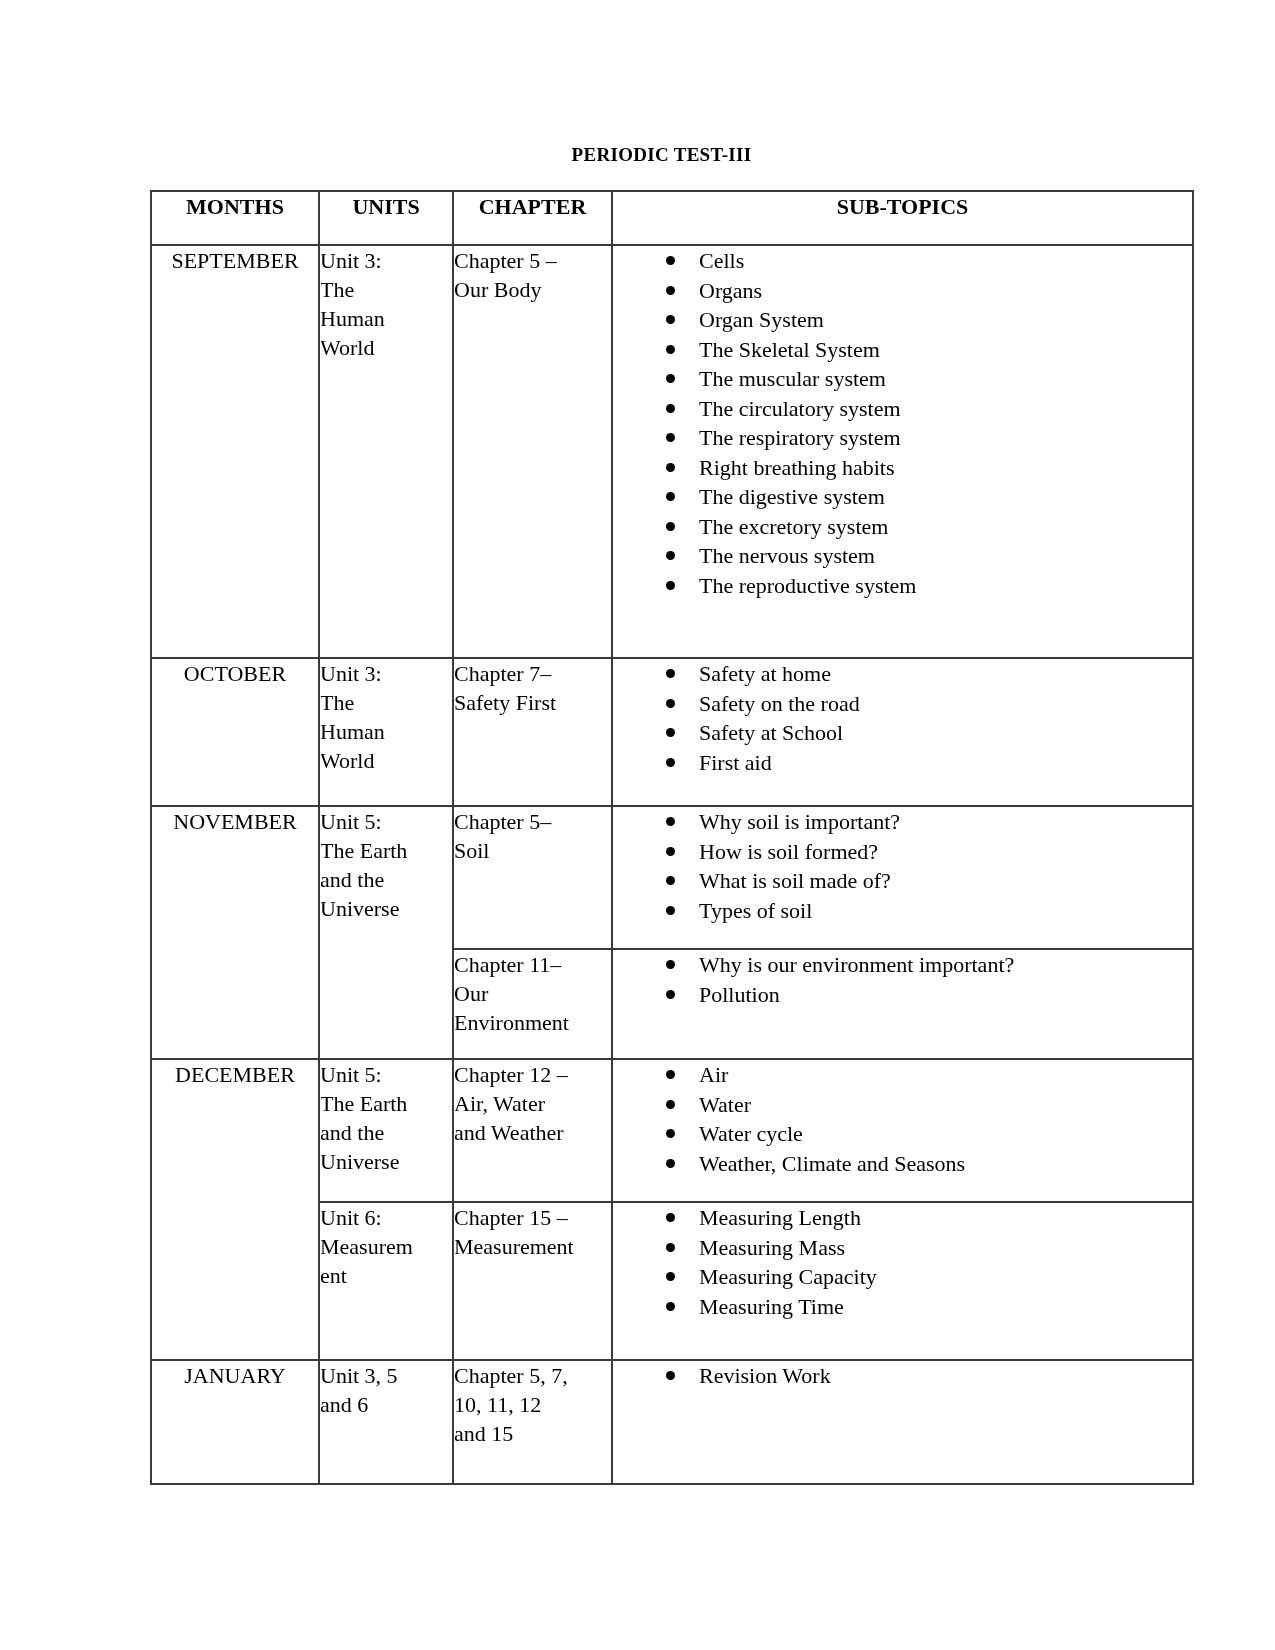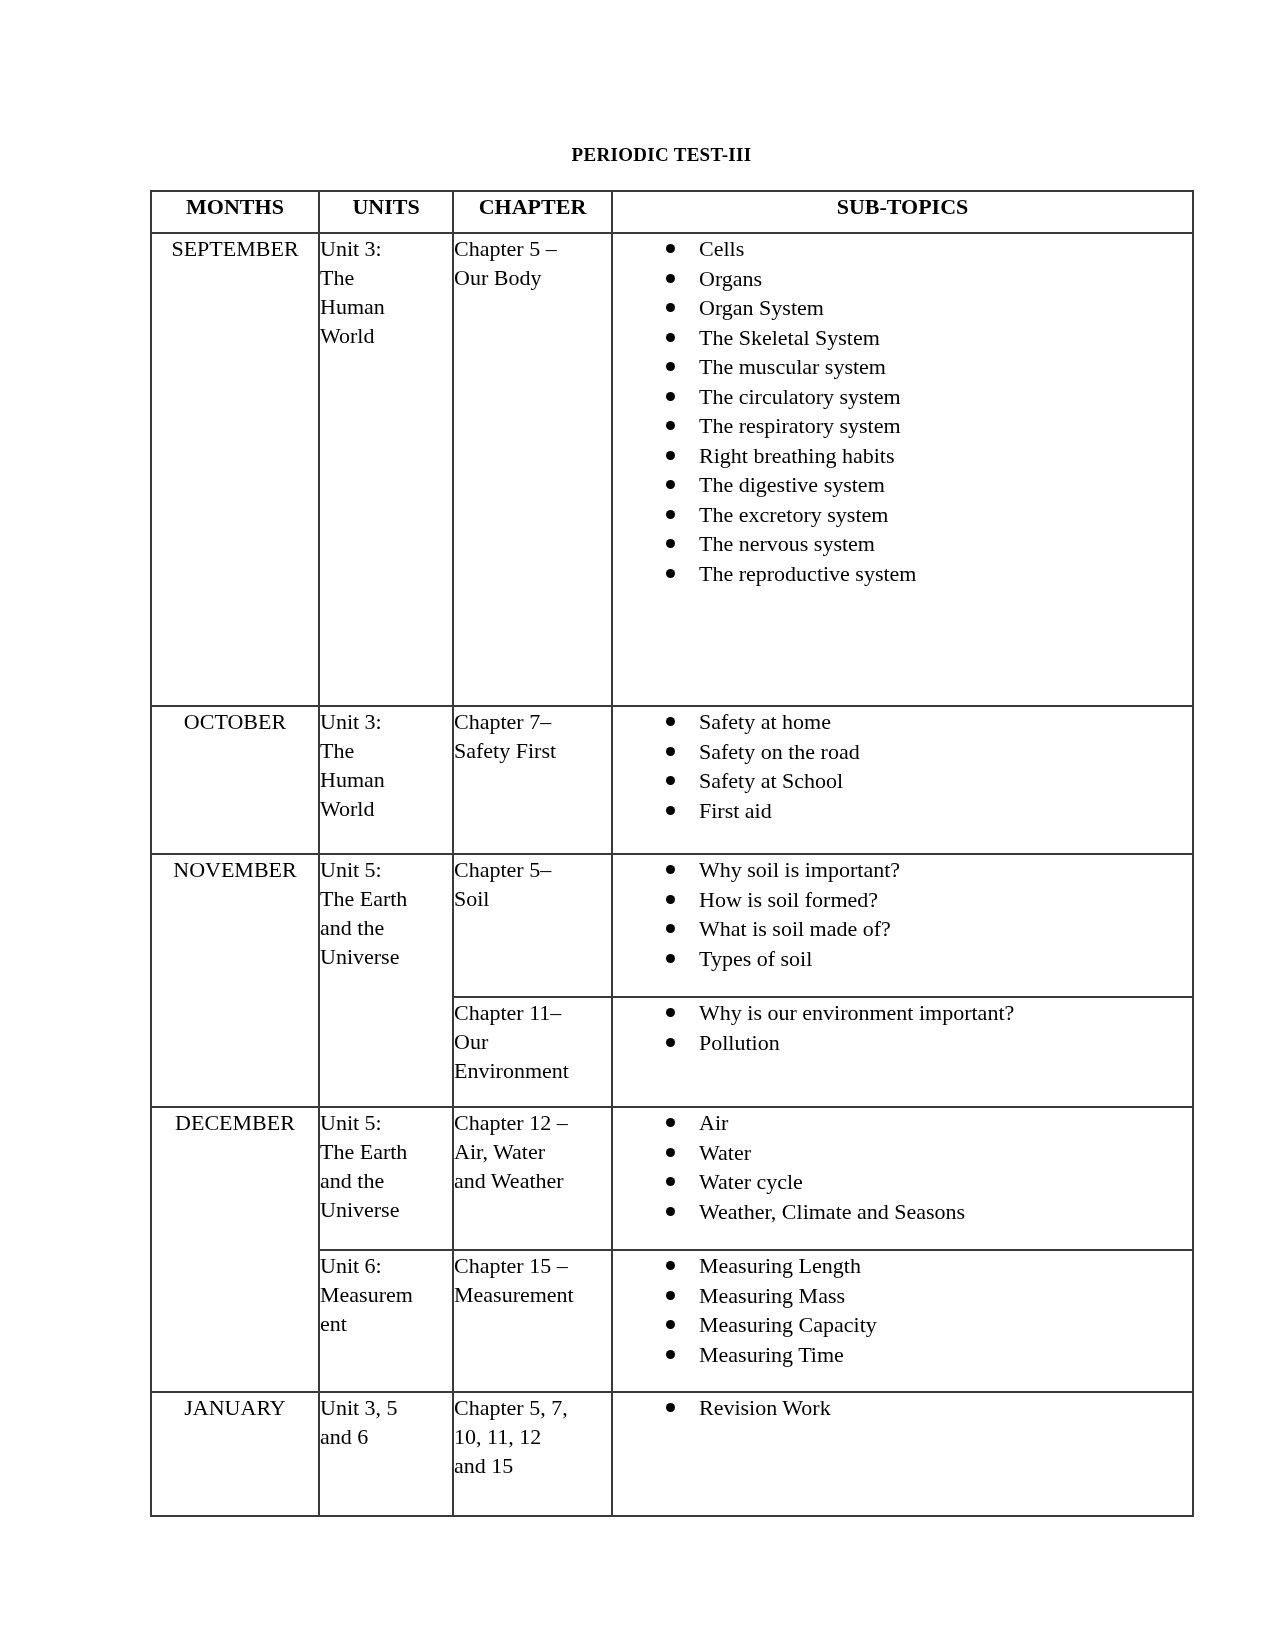--- a/index.html
+++ b/index.html
@@ -19,21 +19,21 @@
   table.syllabus th, table.syllabus td {
     border:2px solid #3a3a3a;
     vertical-align:top; padding:0; overflow:hidden;
     font-size:22px; line-height:29px;
   }
   th.hdr {
     font-weight:bold; font-size:23px; text-align:center; vertical-align:middle;
     line-height:24px;
   }
   td.month { text-align:center; padding-top:5px; }
-  td.unit, td.chap { padding:4px 6px 0 11px; white-space:pre-line; }
+  td.unit, td.chap { padding:4px 6px 0 11px; white-space:pre-line;border-radius:11px; }
   td.subs { padding-top:6px; }
   .li { position:relative; padding-left:86px; padding-right:8px; line-height:29.5px; }
   .dot {
     position:absolute; left:53px; top:10px; width:9px; height:9px;
     background:#000; border-radius:50%;
   }
 </style>
 </head>
 <body>
 
@@ -43,28 +43,28 @@
 
   <table class="syllabus">
     <colgroup>
       <col style="width:168px">
       <col style="width:134px">
       <col style="width:159px">
       <col style="width:581px">
     </colgroup>
 
     <tbody>
-        <tr style="height:42px">
+        <tr style="height:54px">
       <th class="hdr">MONTHS</th>
       <th class="hdr">UNITS</th>
       <th class="hdr">CHAPTER</th>
       <th class="hdr">SUB-TOPICS</th>
     </tr>
 
-    <tr style="height:473px">
+    <tr style="height:413px">
       <td class="month">SEPTEMBER</td>
       <td class="unit">Unit 3:
 The
 Human
 World</td>
       <td class="chap">Chapter 5 –
 Our Body</td>
       <td class="subs">
         <div class="li"><span class="dot"></span><span>Cells</span></div>
         <div class="li"><span class="dot"></span><span>Organs</span></div>
@@ -131,21 +131,21 @@
       <td class="chap">Chapter 12 –
 Air, Water
 and Weather</td>
       <td class="subs">
         <div class="li"><span class="dot"></span><span>Air</span></div>
         <div class="li"><span class="dot"></span><span>Water</span></div>
         <div class="li"><span class="dot"></span><span>Water cycle</span></div>
         <div class="li"><span class="dot"></span><span>Weather, Climate and Seasons</span></div>
       </td>
     </tr>
-    <tr style="height:142px">
+    <tr style="height:158px">
       <td class="unit">Unit 6:
 Measurem
 ent</td>
       <td class="chap">Chapter 15 –
 Measurement</td>
       <td class="subs">
         <div class="li"><span class="dot"></span><span>Measuring Length</span></div>
         <div class="li"><span class="dot"></span><span>Measuring Mass</span></div>
         <div class="li"><span class="dot"></span><span>Measuring Capacity</span></div>
         <div class="li"><span class="dot"></span><span>Measuring Time</span></div>

